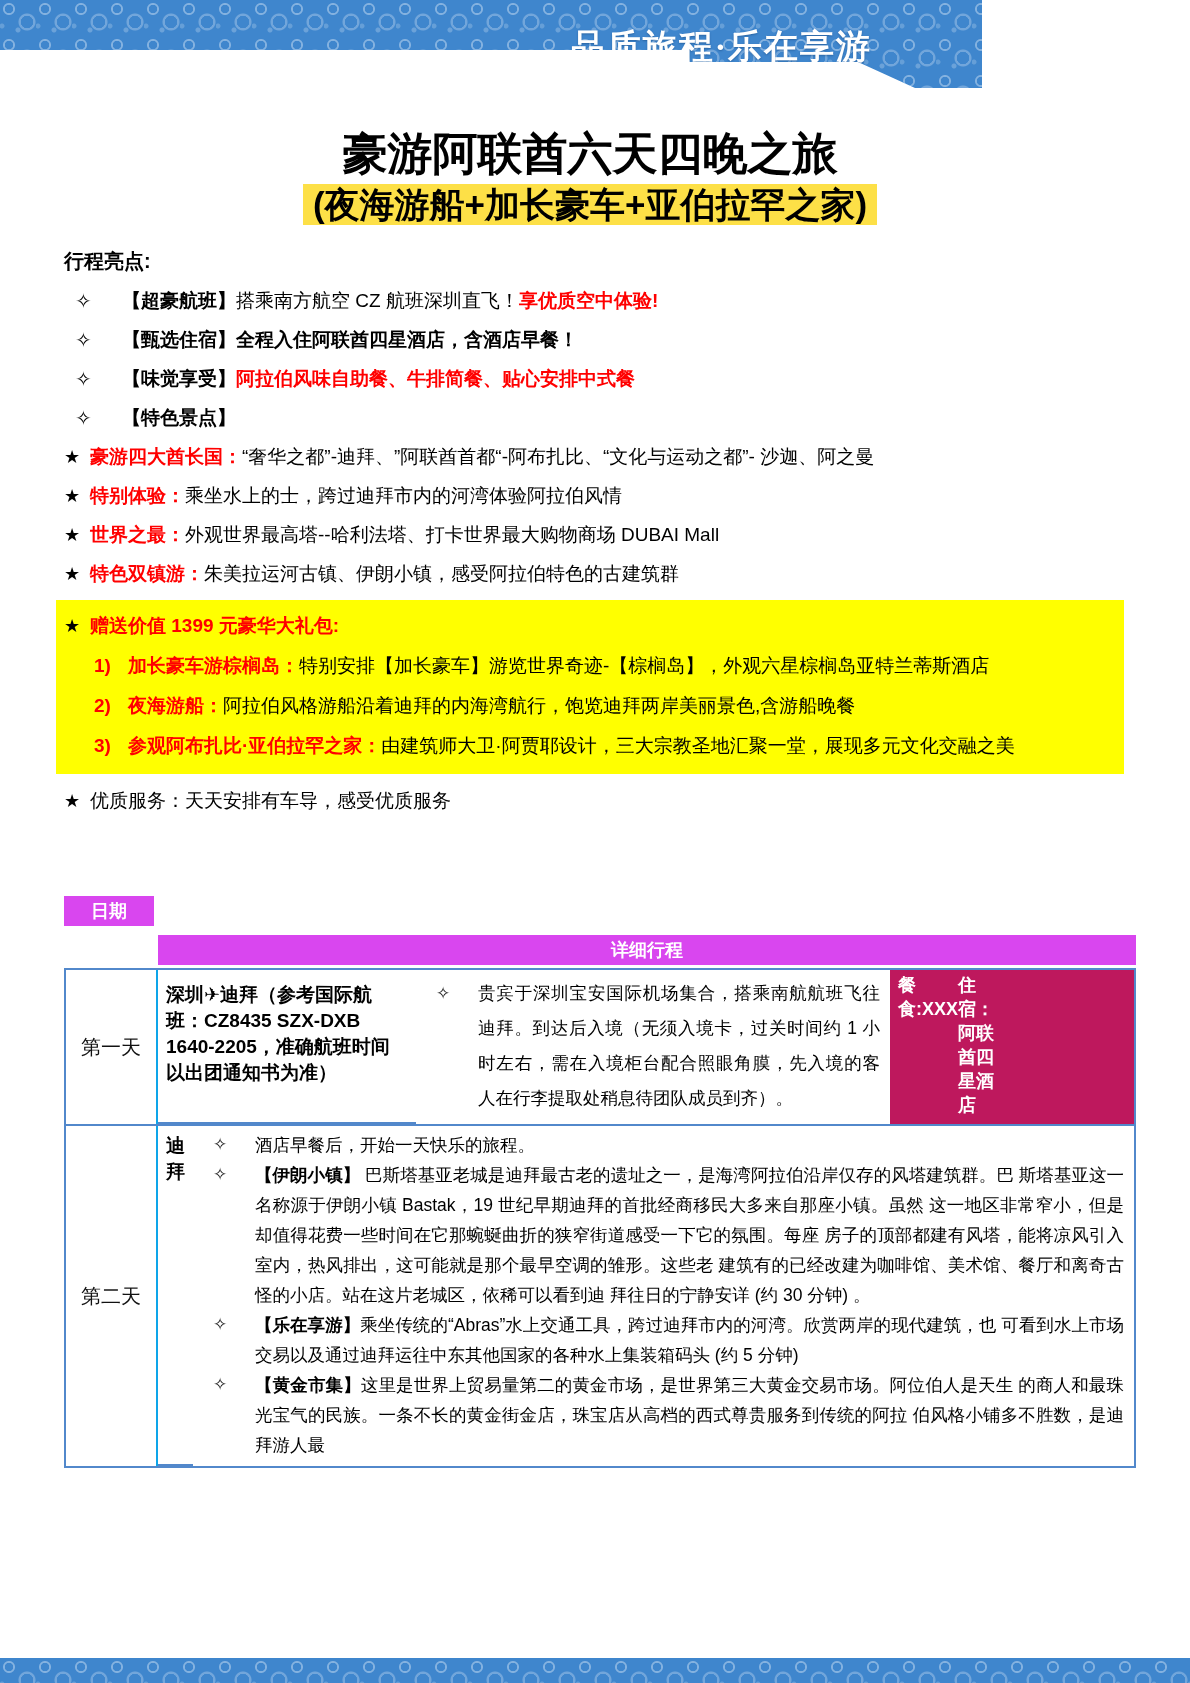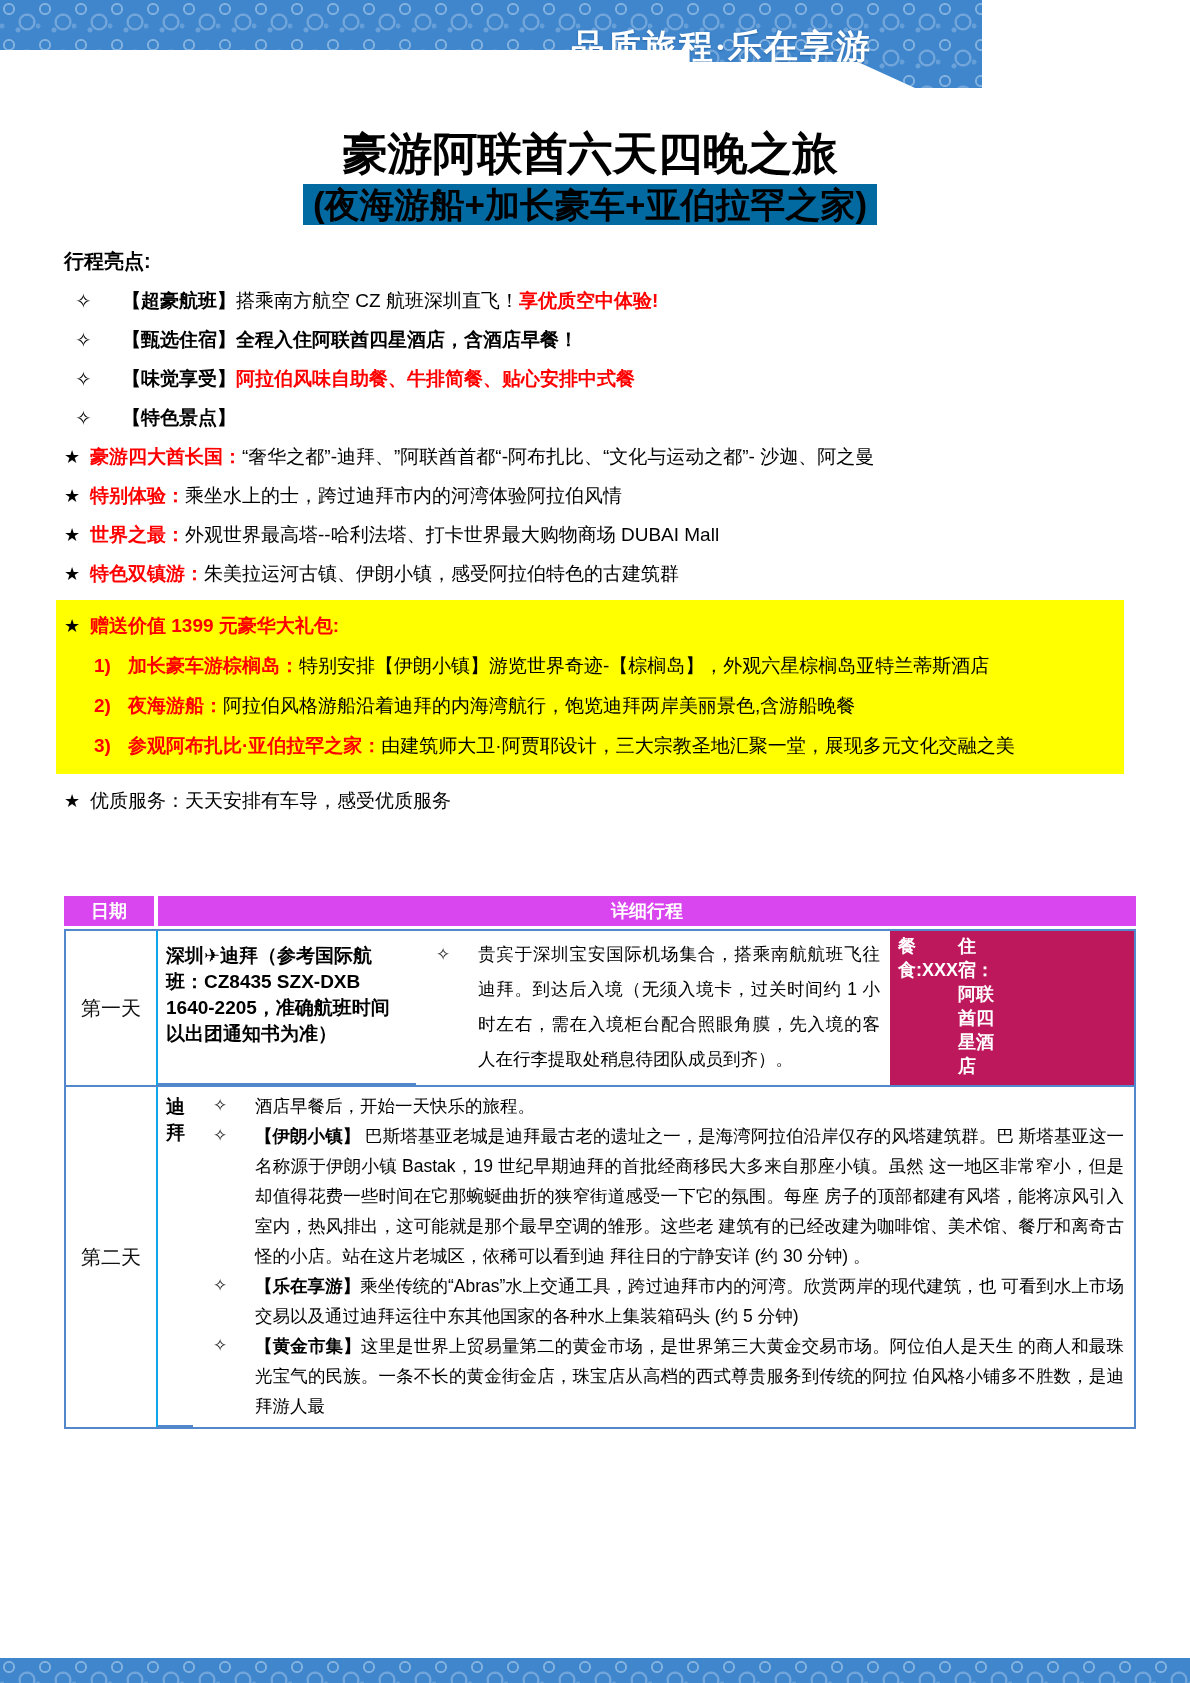--- a/index.html
+++ b/index.html
@@ -29,21 +29,21 @@
     font-family:"Liberation Serif","DejaVu Serif",serif;
     font-weight:bold;font-size:34px;color:#ffffff;letter-spacing:2px;
     text-shadow:0 1px 2px rgba(0,40,90,.35);
   }
   .bottom-band{position:absolute;left:0;bottom:0;width:1190px;height:25px;}
 
   
   .content{position:absolute;top:0;left:0;width:1174px;padding:128px 58px 0 64px;box-sizing:border-box;}
   .title{margin:0;text-align:center;font-size:45px;line-height:52px;font-weight:bold;color:#000;}
   .subtitle{margin:4px 0 0 0;text-align:center;font-size:35px;line-height:42px;font-weight:bold;}
-  .subtitle span{background:#0369a1;padding:1px 10px;}
+  .subtitle span{background:#fde047;padding:1px 10px;}
 
   
   .hl-heading{margin-top:22px;font-size:20px;font-weight:bold;line-height:26px;}
   .hl-list{margin-top:14px;}
   .hl-item{position:relative;font-size:19px;line-height:26px;margin-bottom:13px;}
   .hl-item .blt{position:absolute;top:0;}
   .hl-item.diamond{padding-left:58px;}
   .hl-item.diamond .blt{left:11px;font-size:20px;}
   .hl-item.star{padding-left:26px;}
   .hl-item.star .blt{left:0;font-size:18px;}
@@ -56,21 +56,21 @@
   .gift-box{background:#ffff00;margin:2px -8px 0 -8px;padding:13px 10px 1px 8px;}
   .gift-box .hl-item{margin-bottom:14px;}
   .service{margin-top:14px;}
 
   
   .itable{margin-top:82px;width:1072px;}
   .itable-header{display:flex;margin-bottom:3px;}
   .hcell{background:#d946ef;color:#fff;font-weight:bold;font-size:18px;height:30px;
          display:flex;align-items:center;justify-content:center;}
   .hcell.date{width:90px;margin-right:4px;}
-  .hcell.detail{flex:1;}
+  .hcell.detail{flex:1;margin-top:39px;}
   .itable-body{border:2px solid #5288cb;}
   .day{display:flex;}
   .day + .day{border-top:2px solid #5288cb;}
   .day-label{width:90px;min-width:90px;border-right:2px solid #0ea5e9;
              display:flex;align-items:center;justify-content:center;
              font-size:20px;color:#111;}
   .day-content{flex:1;display:flex;flex-direction:row;min-width:0;}
   .row-title{border-bottom:2px solid #5288cb;font-size:19px;font-weight:bold;}
   .row-title.rt-lg{padding:12px 8px 9px 8px;}
   .row-title.rt-sm{padding:7px 8px 5px 8px;}
@@ -107,21 +107,21 @@
         <div class="hl-item diamond"><span class="blt">✧</span><span class="seg-b">【味觉享受】</span><span class="seg-rb">阿拉伯风味自助餐、牛排简餐、贴心安排中式餐</span></div>
         <div class="hl-item diamond"><span class="blt">✧</span><span class="seg-b">【特色景点】</span></div>
         <div class="hl-item star"><span class="blt">★</span><span class="seg-rb">豪游四大酋长国：</span><span class="seg-n">“奢华之都”-迪拜、”阿联酋首都“-阿布扎比、“文化与运动之都”- 沙迦、阿之曼</span></div>
         <div class="hl-item star"><span class="blt">★</span><span class="seg-rb">特别体验：</span><span class="seg-n">乘坐水上的士，跨过迪拜市内的河湾体验阿拉伯风情</span></div>
         <div class="hl-item star"><span class="blt">★</span><span class="seg-rb">世界之最：</span><span class="seg-n">外观世界最高塔--哈利法塔、打卡世界最大购物商场 DUBAI Mall</span></div>
         <div class="hl-item star"><span class="blt">★</span><span class="seg-rb">特色双镇游：</span><span class="seg-n">朱美拉运河古镇、伊朗小镇，感受阿拉伯特色的古建筑群</span></div>
       </div>
 
     <div class="gift-box">
         <div class="hl-item star"><span class="blt">★</span><span class="seg-rb">赠送价值 1399 元豪华大礼包:</span></div>
-        <div class="hl-item num"><span class="blt">1)</span><span class="seg-rb">加长豪车游棕榈岛：</span><span class="seg-n">特别安排【伊朗小镇】游览世界奇迹-【棕榈岛】，外观六星棕榈岛亚特兰蒂斯酒店</span></div>
+        <div class="hl-item num"><span class="blt">1)</span><span class="seg-rb">加长豪车游棕榈岛：</span><span class="seg-n">特别安排【加长豪车】游览世界奇迹-【棕榈岛】，外观六星棕榈岛亚特兰蒂斯酒店</span></div>
         <div class="hl-item num"><span class="blt">2)</span><span class="seg-rb">夜海游船：</span><span class="seg-n">阿拉伯风格游船沿着迪拜的内海湾航行，饱览迪拜两岸美丽景色,含游船晚餐</span></div>
         <div class="hl-item num"><span class="blt">3)</span><span class="seg-rb">参观阿布扎比·亚伯拉罕之家：</span><span class="seg-n">由建筑师大卫·阿贾耶设计，三大宗教圣地汇聚一堂，展现多元文化交融之美</span></div>
       </div>
 
     <div class="service hl-list">
         <div class="hl-item star"><span class="blt">★</span><span class="seg-n">优质服务：天天安排有车导，感受优质服务</span></div>
       </div>
 
     <div class="itable">
       <div class="itable-header">

